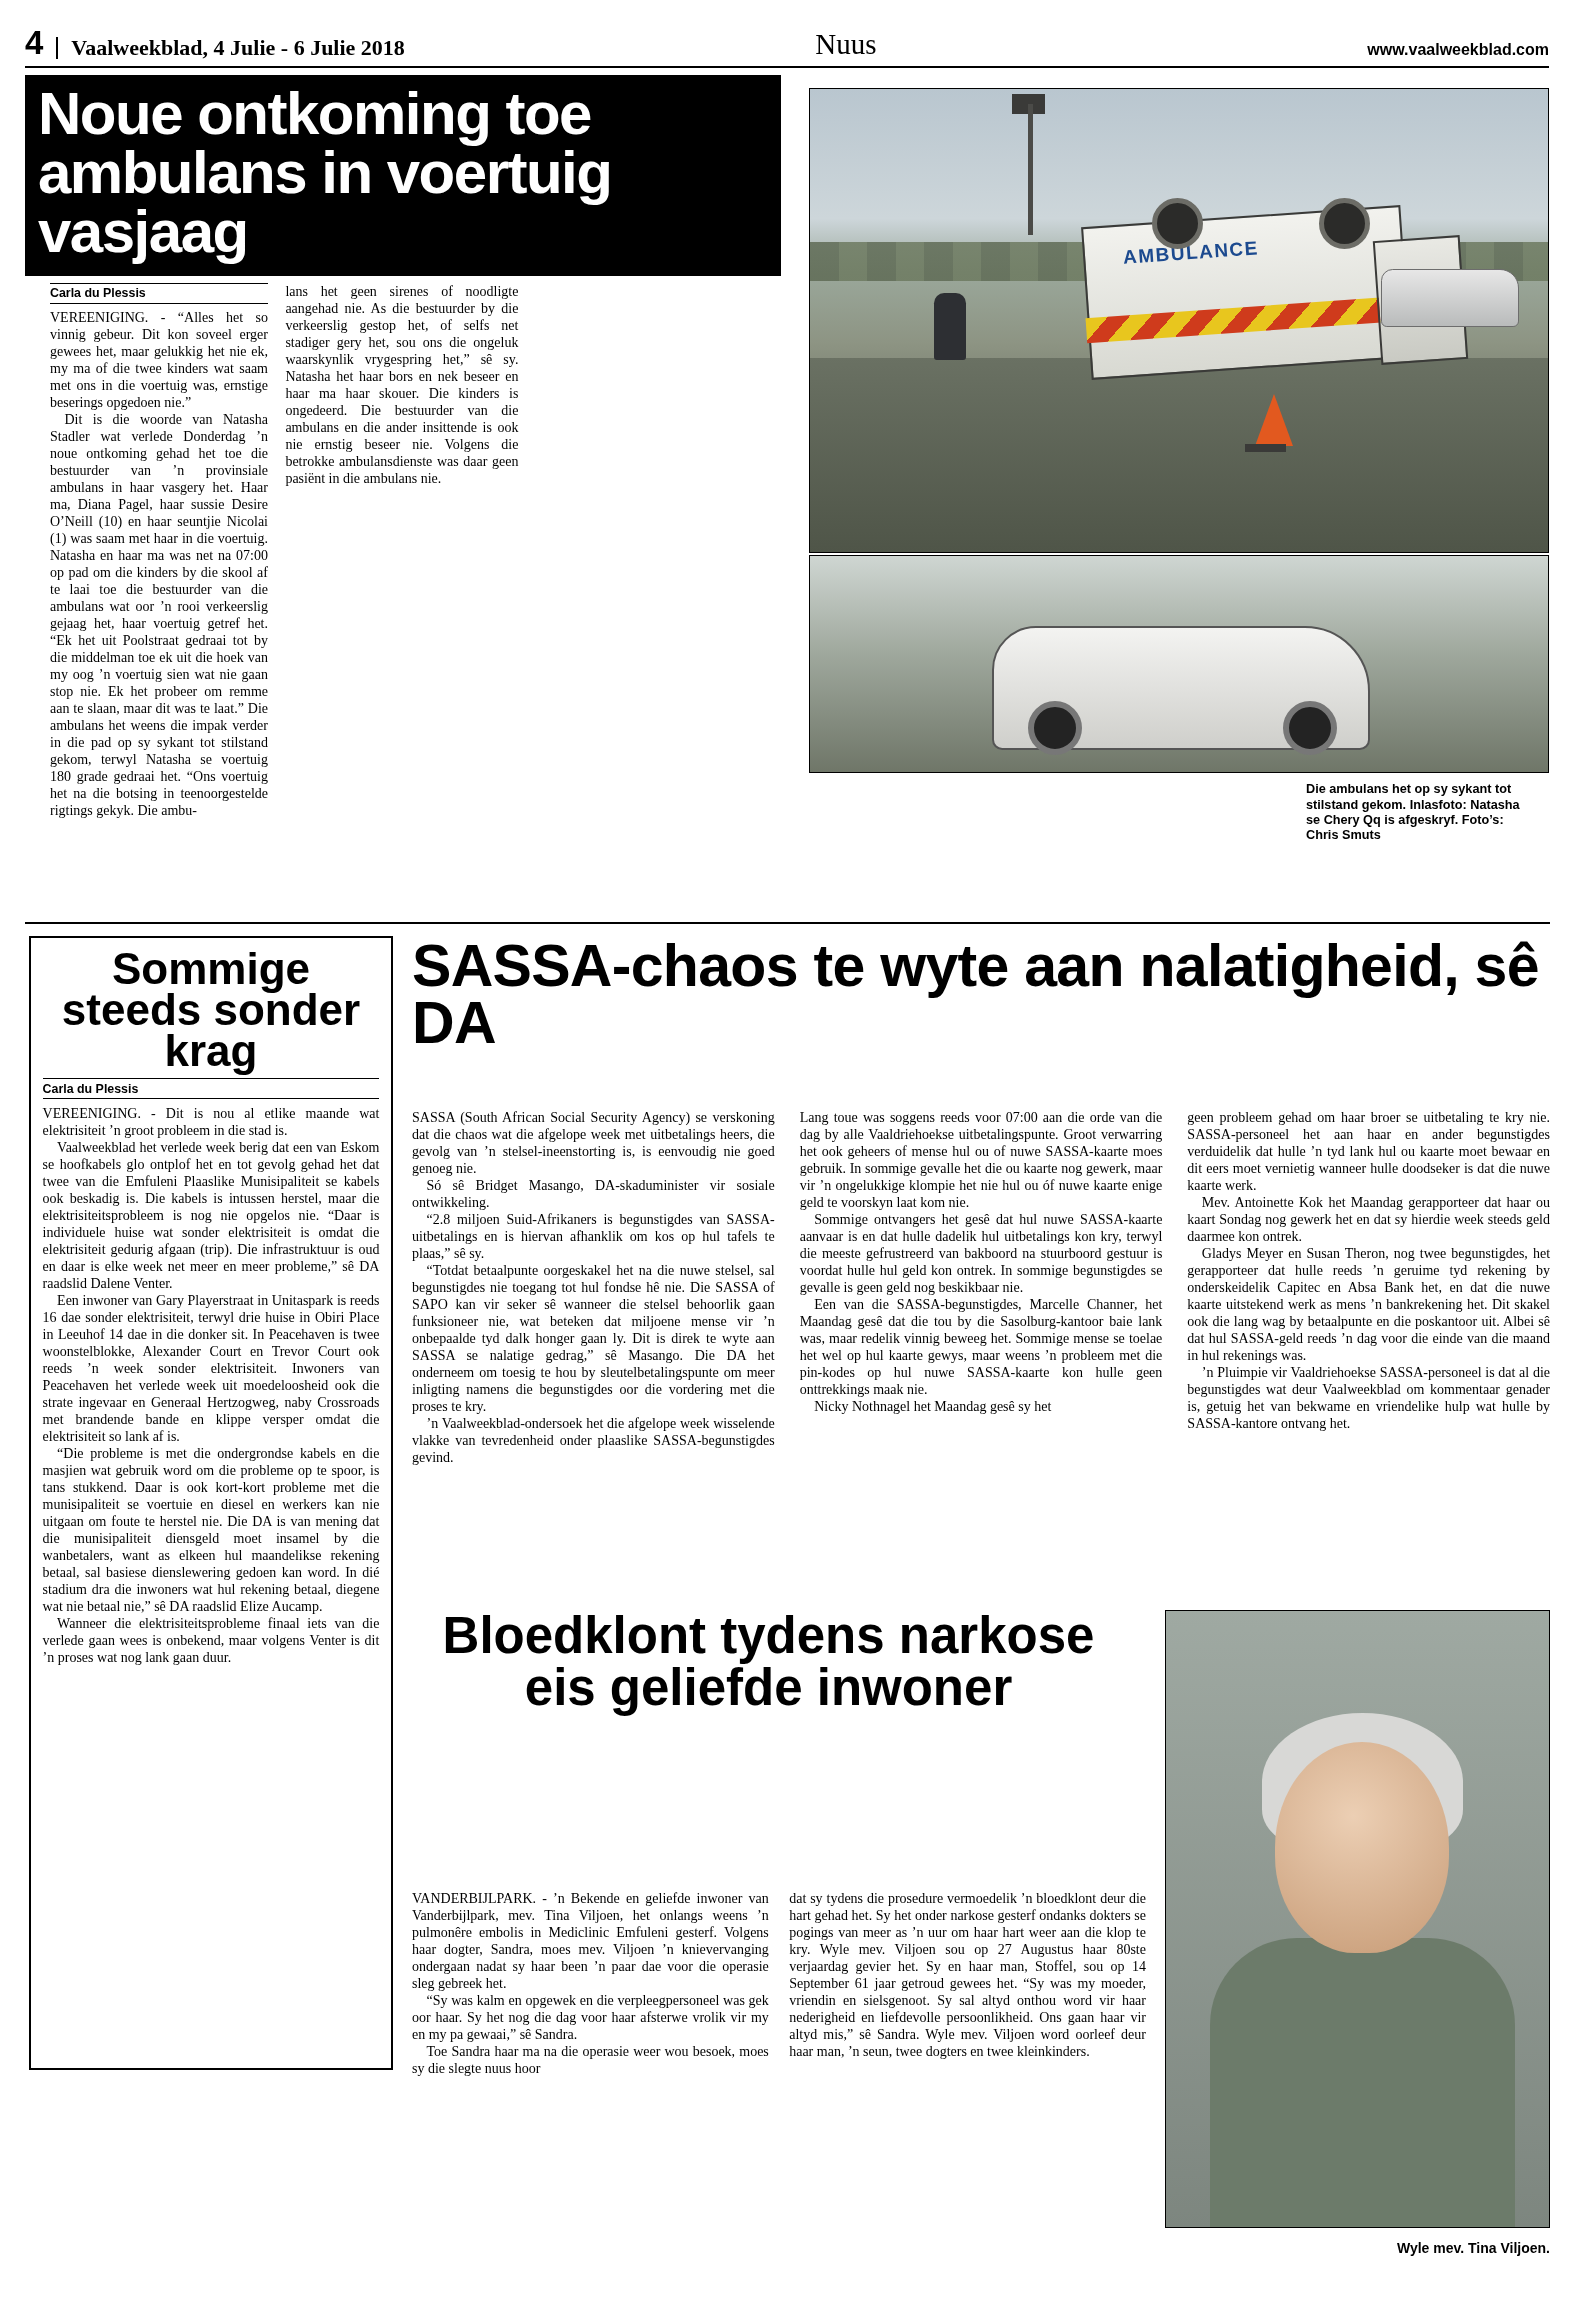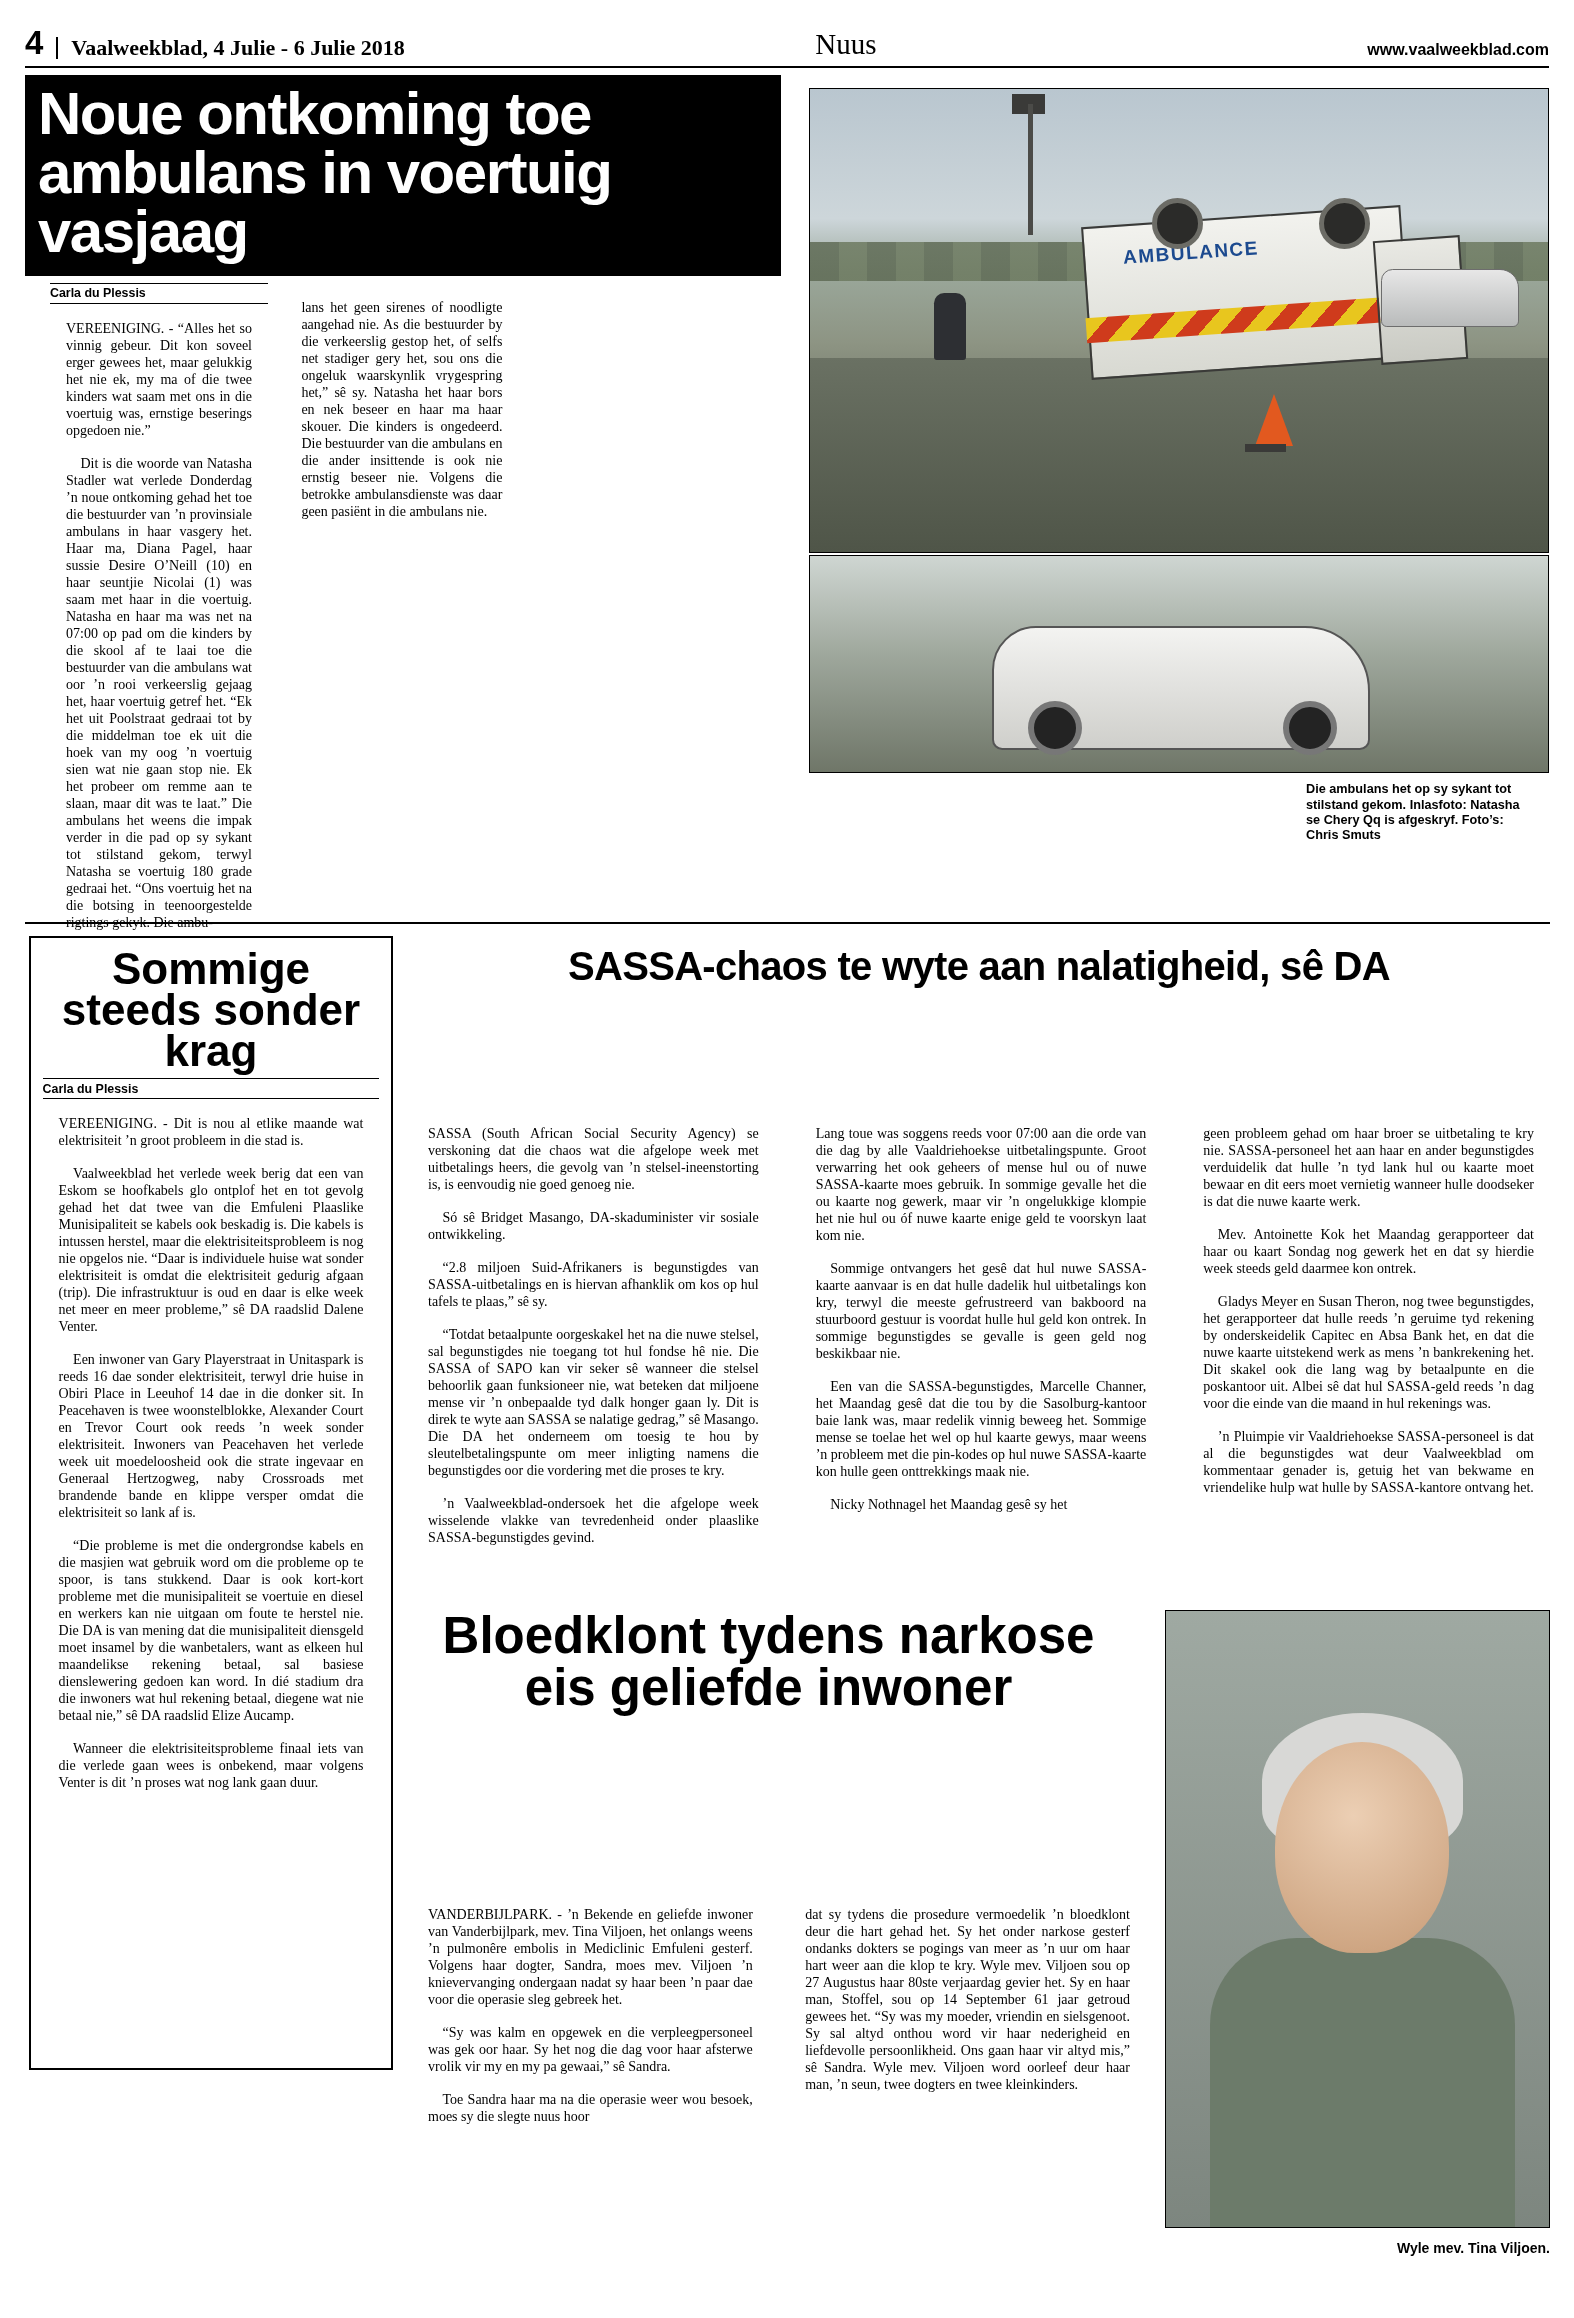--- a/index.html
+++ b/index.html
@@ -160,21 +160,21 @@
   }
 
   
   .body-text {
     font-family: "Liberation Serif", serif;
     font-size: 14px;
     line-height: 17px;
     text-align: justify;
     hyphens: auto;
   }
-  .body-text p { margin: 16px; text-indent: 14.5px; }
+  .body-text p { margin: 0; text-indent: 14.5px; }
   .body-text p.first { text-indent: 0; }
   .byline {
     font-family:"Liberation Sans", sans-serif;
     font-weight:bold; font-size:12.4px;
     border-top:1.5px solid #000; border-bottom:1.5px solid #000;
     padding:2.2px 0 2.2px 0; margin-bottom:5.8px;
   }
 
   .top-cols {
     position:absolute; left:25px; top:208px; width:727px;
@@ -221,21 +221,21 @@
   }
   .sommige-head {
     font-family:"Liberation Sans", sans-serif;
     font-weight:bold; font-size:44px; line-height:41px; text-align:center;
     margin-bottom: 7.3px;
   }
 
   .sassa-head {
     position:absolute; left:412px; top:938px; width:1134px;
     font-family:"Liberation Sans", sans-serif;
-    font-weight:bold; font-size:40px; line-height:57px; text-align:center;
+    font-weight:bold; font-size:59px; line-height:57px; 
     letter-spacing:-0.7px;
   }
   .sassa-cols {
     position:absolute; left:412px; top:1109px; width:1138px;
     display:flex; gap:25px;
   }
   .sassa-col { width: 366px; }
 
   
   .bk-box {

